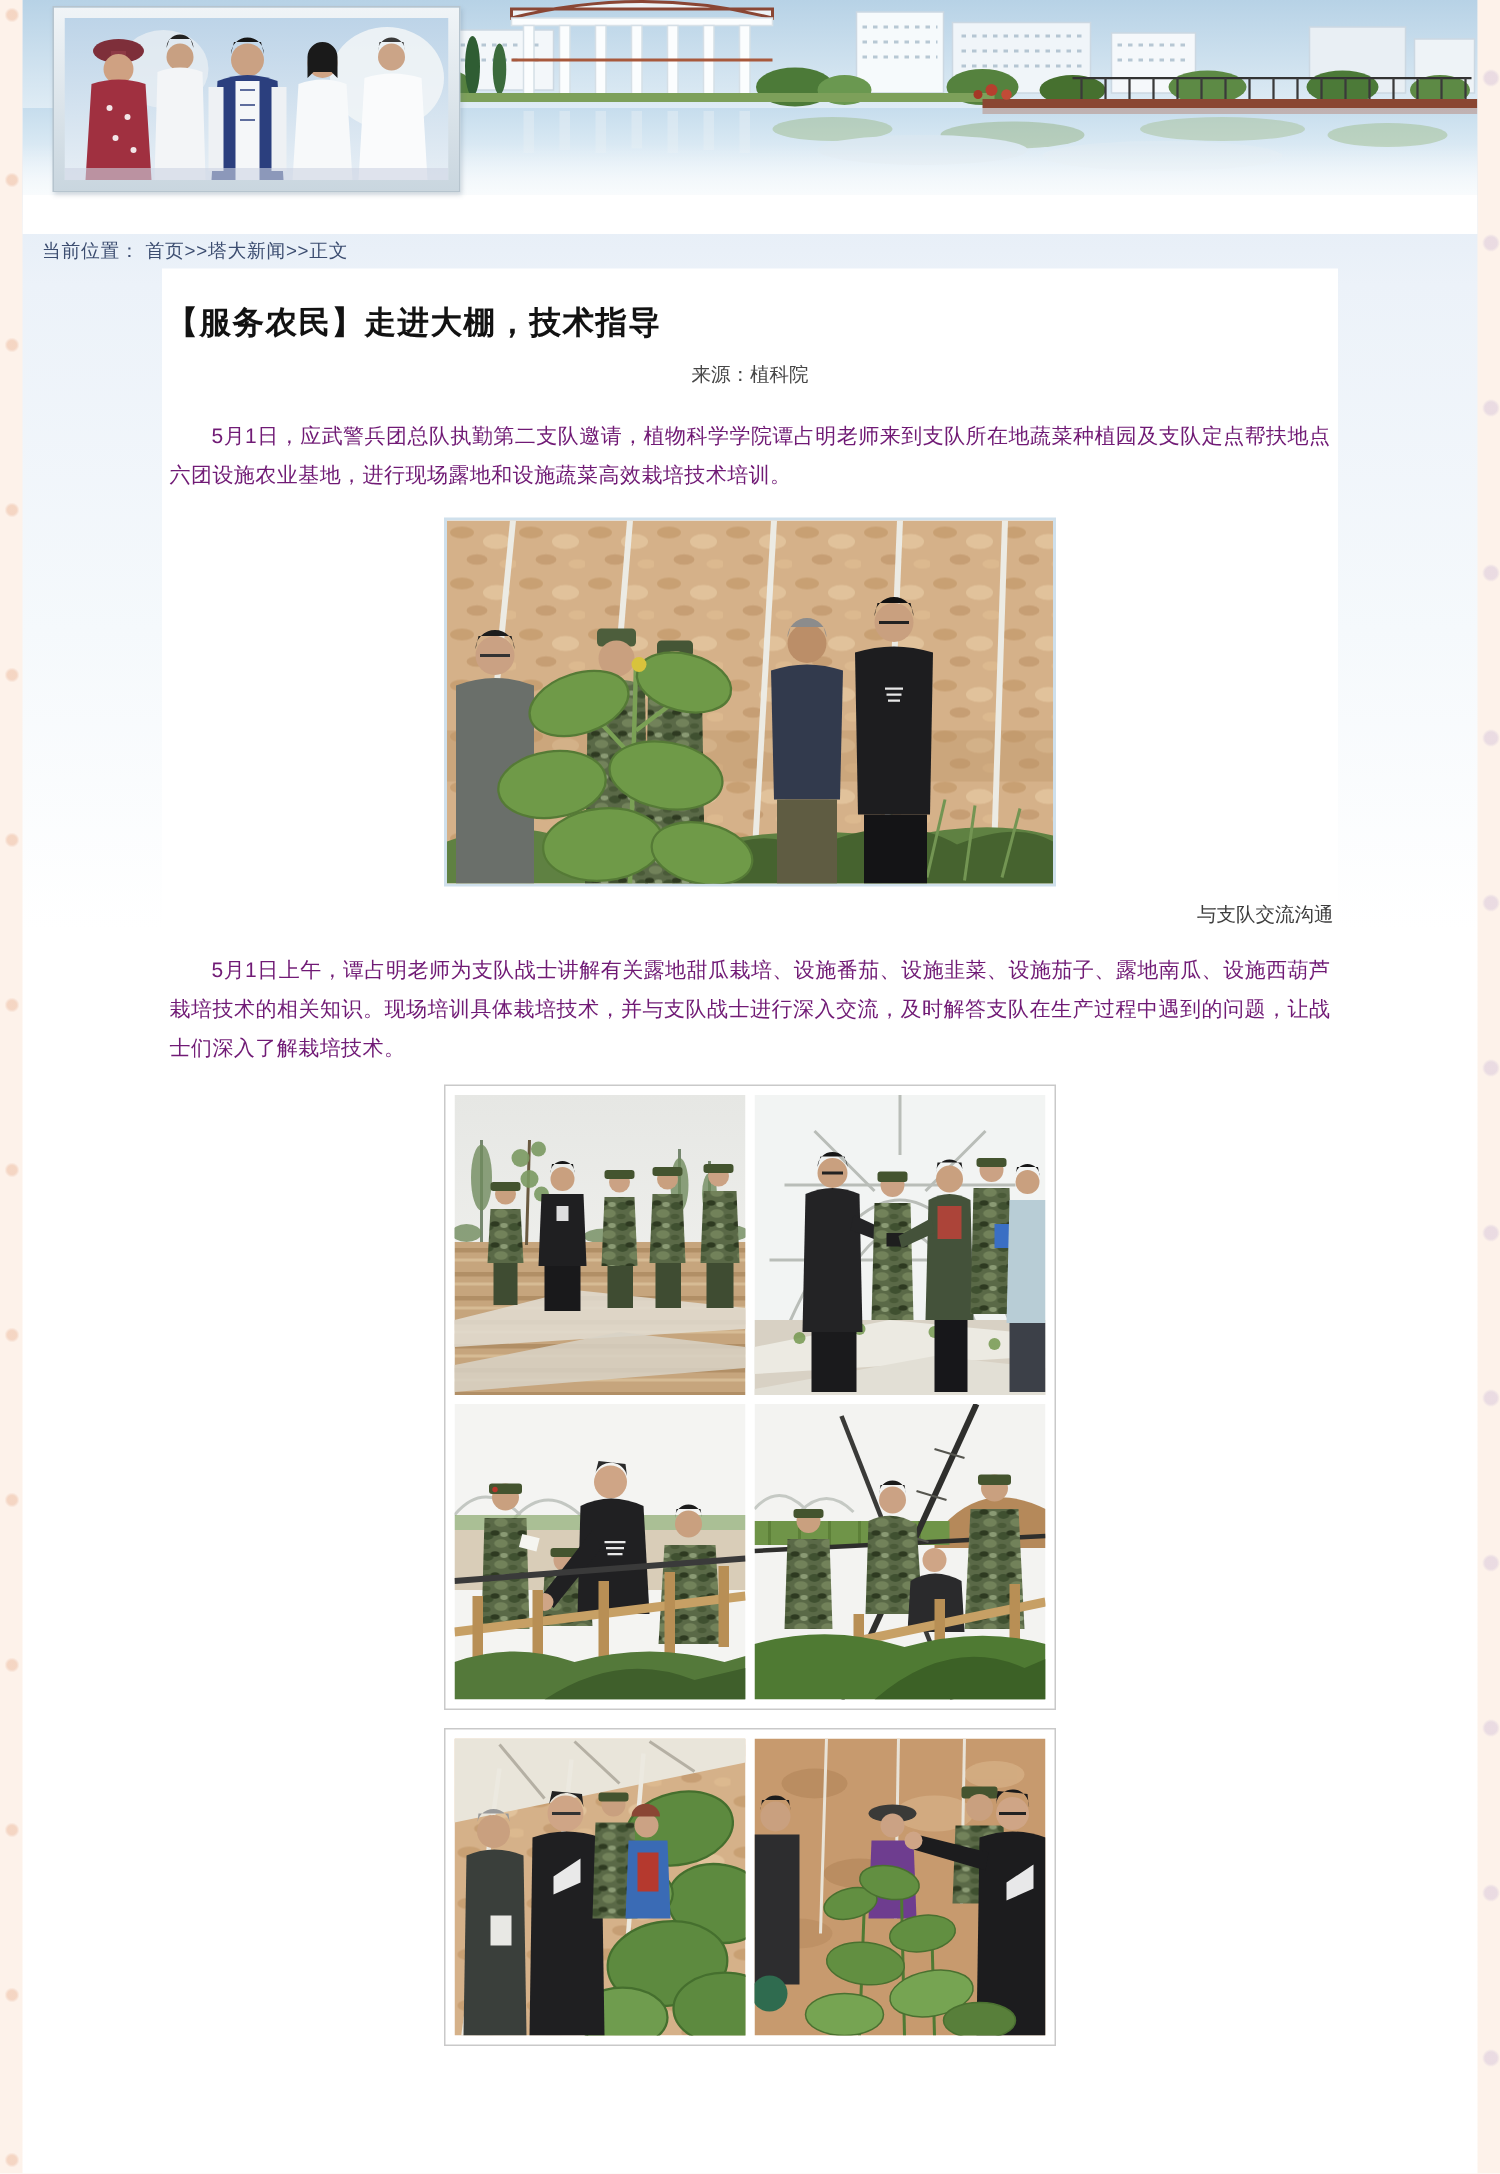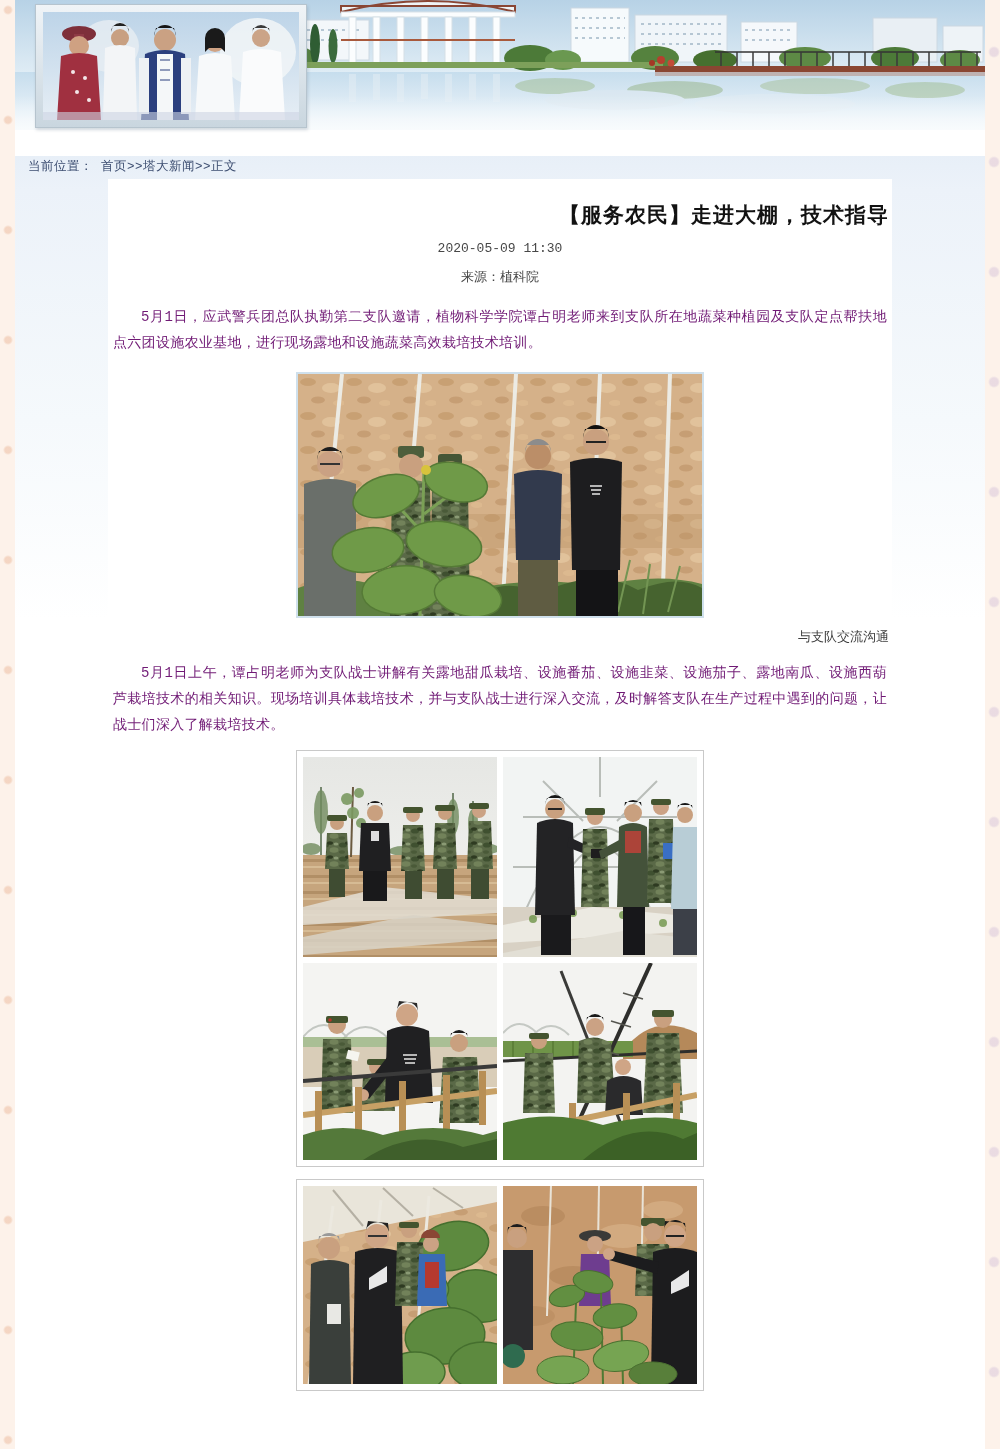--- a/index.html
+++ b/index.html
@@ -9,36 +9,35 @@
     background-color:#fdf2ea;
     background-image:
       radial-gradient(circle at 8px 10px, rgba(221,139,94,.28) 3px, transparent 5px),
       radial-gradient(circle at 34px 52px, rgba(176,152,204,.25) 4px, transparent 6px),
       radial-gradient(circle at 20px 84px, rgba(221,139,94,.18) 3px, transparent 5px);
     background-size:48px 110px;
   }
   .wrap{
     position:relative;width:970px;height:1449px;margin-left:15px;
     background:linear-gradient(180deg,#cfe0ee 0px,#e3ecf6 120px,#ecf2f9 190px,#f5f9fc 420px,#ffffff 620px);
-    font-family:Liberation Mono, monospace;
   }
   .banner{position:relative;height:156px;overflow:hidden;}
   .banner svg.scene{position:absolute;left:0;top:0;}
   .photo-frame{
     position:absolute;left:20px;top:4px;width:272px;height:124px;box-sizing:border-box;
     padding:7px;background:linear-gradient(180deg,#f0f4f7,#c9d6df);
     border:1px solid #b6c4ce;box-shadow:1px 2px 3px rgba(90,110,130,.25);
   }
   .breadcrumb{height:23px;line-height:23px;padding-left:13px;font-size:12.5px;color:#3c4d70;letter-spacing:.5px;}
   .breadcrumb a{color:#3c4d70;text-decoration:none;cursor:pointer;}
   .article{
     margin-left:93px;width:784px;min-height:1270px;background:#ffffff;
     box-sizing:border-box;padding:16px 3px 30px;
   }
-  .title{font-size:21px;font-weight:bold;color:#121212;text-align:right;margin:6px 0 0;letter-spacing:1px;}
+  .title{font-size:21px;font-weight:bold;color:#121212;text-align:left;margin:6px 0 0;letter-spacing:1px;}
   .meta{font-size:13px;color:#474747;text-align:center;margin-top:12px;}
   .para{
     font-size:14px;line-height:26px;color:#701a75;letter-spacing:.3px;
     text-align:justify;text-indent:2em;margin:14px 2px 0;
   }
   .photo-single{display:block;border:2px solid #cfe0ec;margin:16px auto 0;}
   .caption{font-size:13px;color:#3d3d3d;text-align:right;margin:10px 0 4px;}
   .collage{
     width:408px;margin:12px auto 0;background:#fff;border:1px solid #c9c9c9;
     box-sizing:border-box;padding:6px;display:grid;grid-template-columns:194px 194px;gap:6px;
@@ -247,21 +246,20 @@
   </div>
 
   <div class="breadcrumb">
     <span>当前位置：</span>
     <span> </span>
     <a>首页</a><span>&gt;&gt;</span><a>塔大新闻</a><span>&gt;&gt;</span><a>正文</a>
   </div>
 
   <div class="article">
     <h1 class="title">【服务农民】走进大棚，技术指导</h1>
-    <div class="meta">2020-05-09 11:30</div>
     <div class="meta">来源：植科院</div>
 
     <p class="para" style="margin-top:18px">5月1日，应武警兵团总队执勤第二支队邀请，植物科学学院谭占明老师来到支队所在地蔬菜种植园及支队定点帮扶地点六团设施农业基地，进行现场露地和设施蔬菜高效栽培技术培训。</p>
 
     <svg class="photo-single" width="404" height="242" viewBox="0 0 404 242">
       <rect width="404" height="242" fill="url(#wallT)"></rect>
       <rect x="0" y="140" width="404" height="34" fill="#bb9165" opacity=".35"></rect>
       <g stroke="#ecebe4" stroke-width="4">
         <line x1="44" y1="0" x2="20" y2="242"></line>
           <line x1="122" y1="0" x2="102" y2="242"></line>

